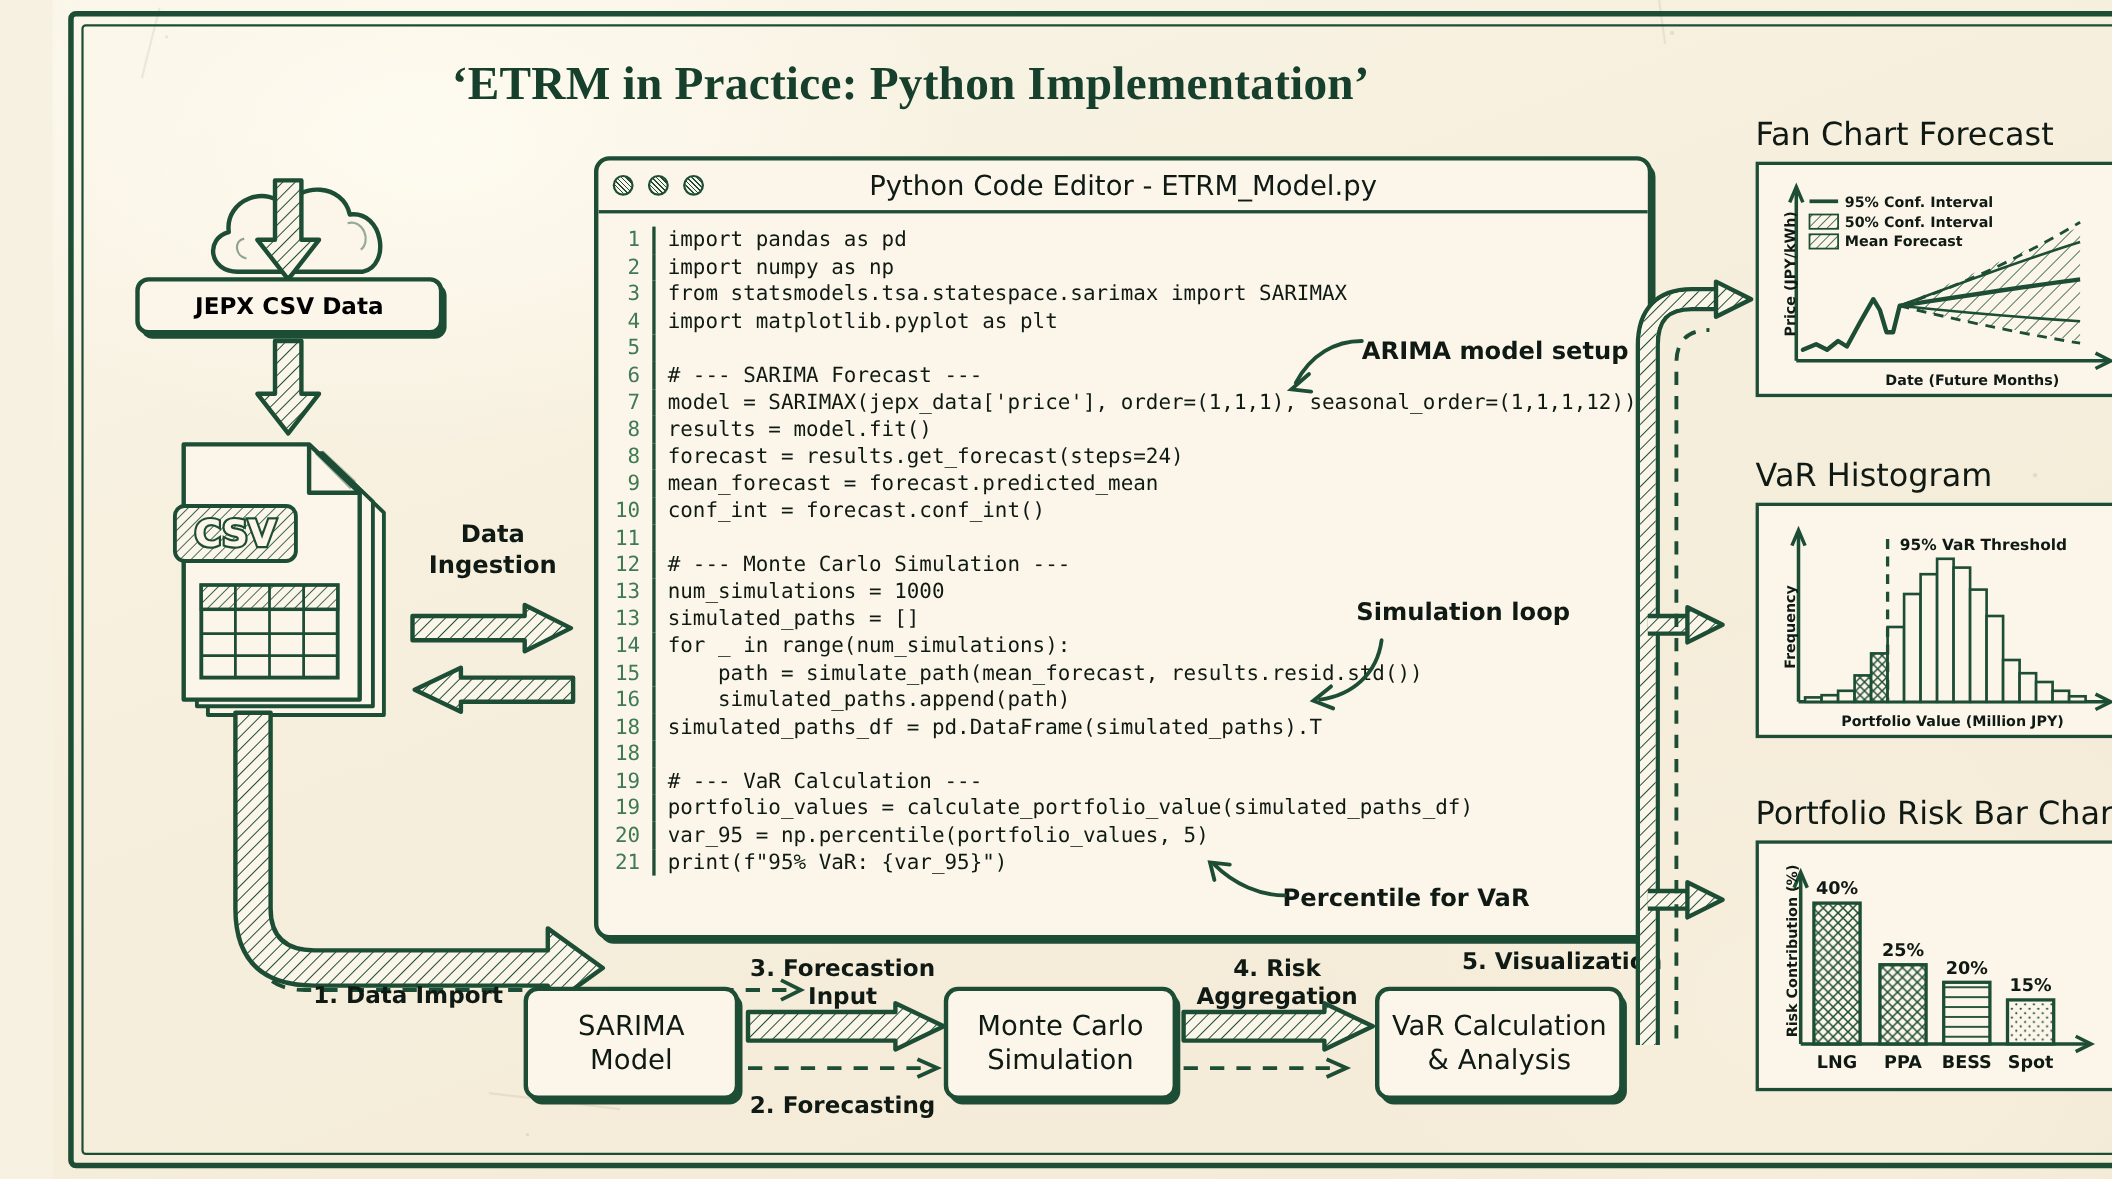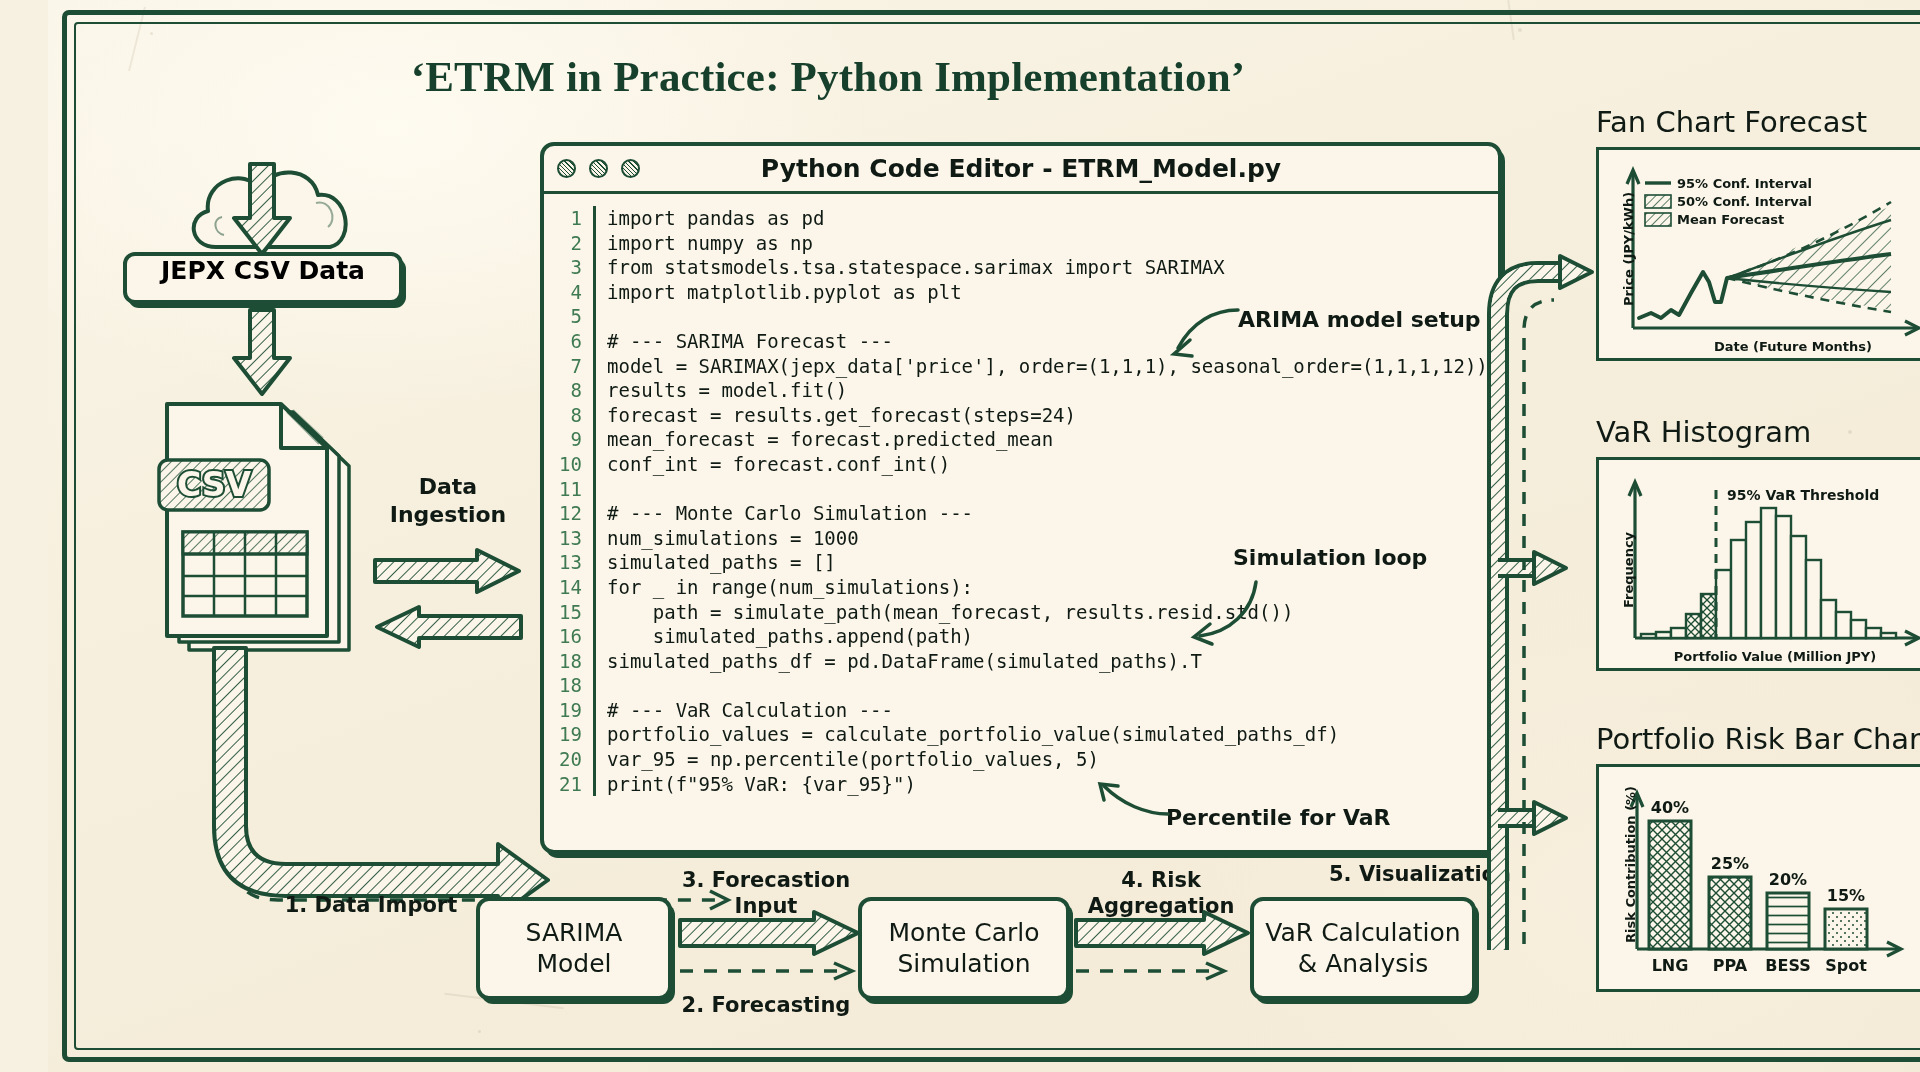--- a/index.html
+++ b/index.html
@@ -74,22 +74,22 @@
   .lbl {
     font-family: "DejaVu Sans", sans-serif;
     color: #101a14;
   }
 
   
   #cloud { position: absolute; left: 130px; top: 155px; width: 200px; height: 110px; }
   #jepx-box {
     position: absolute; left: 75px; top: 252px;
     width: 280px; height: 52px;
-    display: flex; align-items: flex-start; justify-content: center;
-    font-size: 25px; font-weight: 600;
+    display: flex; align-items: center; justify-content: center;
+    font-size: 21px; font-weight: 600;
   }
   #arrow-cloud-jepx { position: absolute; left: 180px; top: 160px; width: 70px; height: 100px; }
   #arrow-jepx-csv   { position: absolute; left: 180px; top: 308px; width: 70px; height: 90px; }
 
   #csvstack { position: absolute; left: 105px; top: 400px; width: 240px; height: 265px; }
 
   #ingest-label {
     position: absolute; left: 335px; top: 473px;
     width: 130px; text-align: center;
     font-size: 22px; line-height: 1.25; font-weight: 600;
@@ -116,21 +116,21 @@
   }
   .dot {
     width: 19px; height: 19px; border-radius: 50%;
     border: 2.5px solid #1d4d35;
     background: repeating-linear-gradient(45deg, transparent 0 2px, #1d4d35 2px 3px);
     margin-left: 13px;
   }
   #editor-title {
     position: absolute; left: 0; right: 0;
     text-align: center;
-    font-size: 25px; font-weight: 700; color: #101a14;
+    font-size: 25px; font-weight: 400; color: #101a14;
   }
   #code-area { position: relative; padding: 12px 0 0 0; }
   .code-line {
     display: flex;
     height: 24.6px;
     align-items: center;
     font-family: "DejaVu Sans Mono", monospace;
     font-size: 19px;
   }
   .ln {

